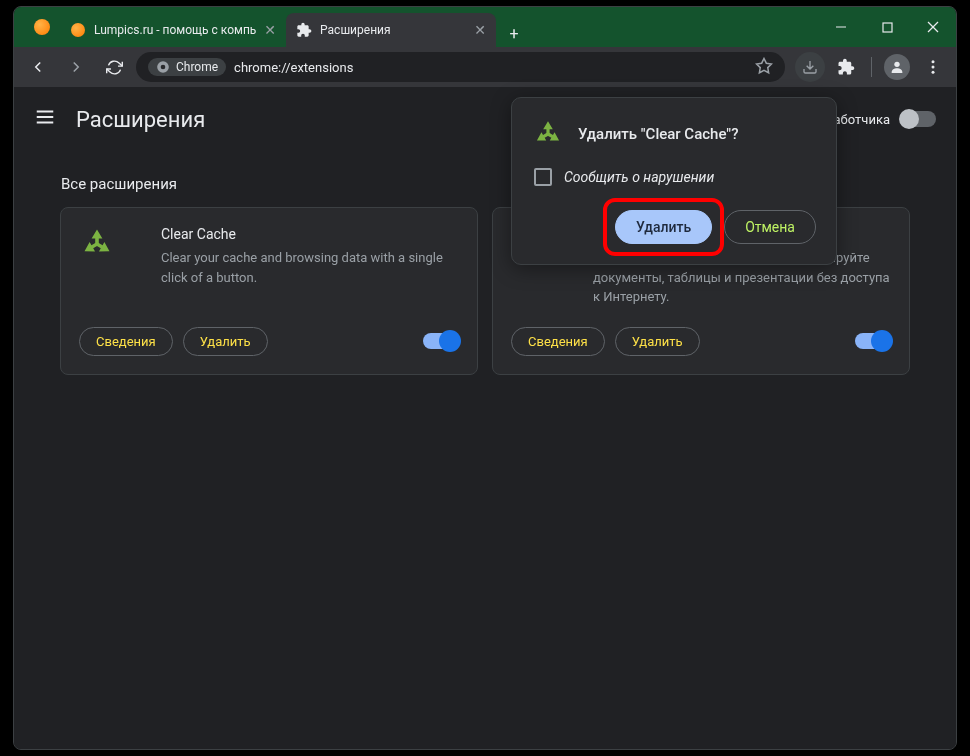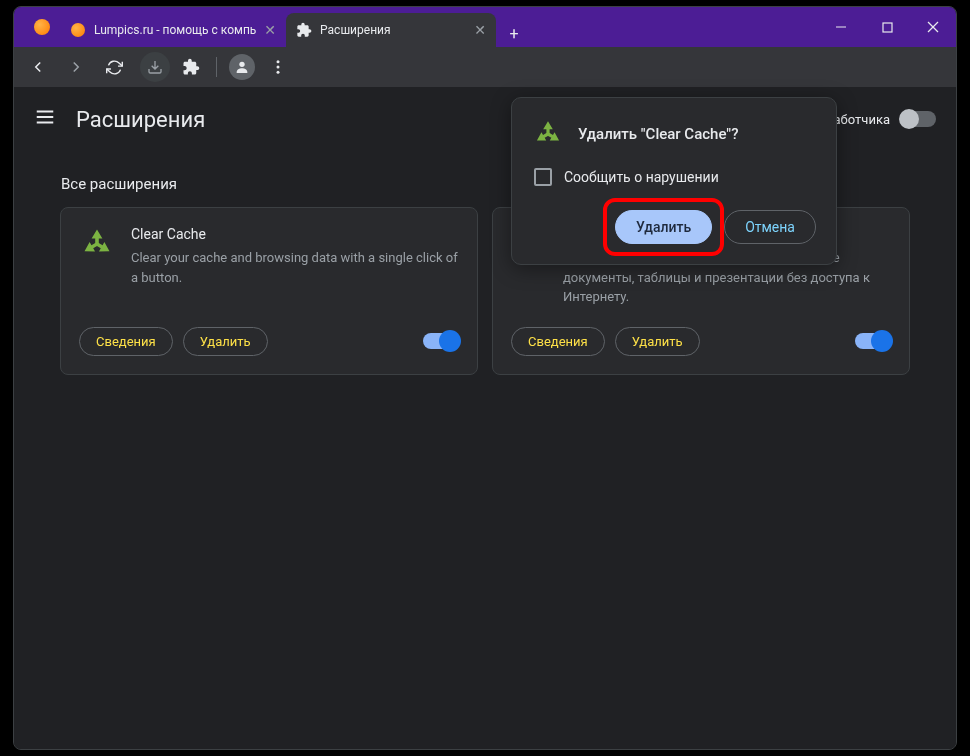--- a/index.html
+++ b/index.html
@@ -1,20 +1,20 @@
 <!DOCTYPE html>
 <html><head>
 <meta charset="utf-8">
 <style>
 * { margin: 0; padding: 0; box-sizing: border-box; font-family: 'Segoe UI', Roboto, Arial, sans-serif; }
 body { width: 970px; height: 756px; background: #000; overflow: hidden; position: relative; }
 .window { position: absolute; top: 6px; left: 13px; width: 944px; height: 744px; background: #202124; border-radius: 8px; overflow: hidden; border: 1px solid #3c4043; }
 
 
-.titlebar { height: 40px; background: #4c1d95; display: flex; align-items: flex-end; }
+.titlebar { height: 40px; background: #14532d; display: flex; align-items: flex-end; }
 .titlebar-left { width: 10px; }
 .tab-favicon-spot { width: 36px; display: flex; justify-content: center; align-items: center; height: 40px; }
 .orange-dot { width: 16px; height: 16px; border-radius: 50%; background: radial-gradient(circle at 35% 35%, #ffb347, #ff7b00); }
 .tab { height: 34px; display: flex; align-items: center; padding: 0 10px; color: #e8eaed; font-size: 12px; gap: 8px; border-radius: 8px 8px 0 0; min-width: 210px; max-width: 232px; }
 .tab.active { background: #35363a; }
 .tab-title { flex: 1; white-space: nowrap; overflow: hidden; text-overflow: ellipsis; }
 .tab-close { color: #9aa0a6; cursor: pointer; font-size: 14px; }
 .tab-favicon { width: 16px; height: 16px; display: flex; align-items: center; justify-content: center; }
 .newtab { width: 28px; height: 28px; display: flex; align-items: center; justify-content: center; color: #e8eaed; font-size: 16px; margin-left: 4px; cursor: pointer; border-radius: 50%; }
 .window-controls { margin-left: auto; display: flex; height: 40px; }
@@ -42,38 +42,38 @@
 .dev-mode { margin-left: auto; display: flex; align-items: center; gap: 10px; color: #e8eaed; font-size: 13px; }
 .dev-toggle { width: 36px; height: 16px; background: #5f6368; border-radius: 10px; position: relative; cursor: pointer; }
 .dev-toggle::after { content: ''; position: absolute; left: -1px; top: -2px; width: 20px; height: 20px; background: #bdc1c6; border-radius: 50%; }
 
 .section-title { color: #e8eaed; font-size: 15px; padding: 24px 47px 14px; }
 
 .cards { display: flex; gap: 14px; padding: 0 46px; }
 .card { flex: 1; background: #292a2d; border-radius: 8px; padding: 18px; border: 1px solid #3c4043; display: flex; flex-direction: column; min-height: 150px; }
 .card-top { display: flex; gap: 16px; margin-bottom: 20px; }
 .card-icon { width: 36px; height: 36px; flex-shrink: 0; display: flex; align-items: center; justify-content: center; }
-.card-body { flex: 1; }
+.card-body { flex: 1; margin-left: 30px; }
 .card-title { color: #e8eaed; font-size: 14px; margin-bottom: 6px; }
 .card-desc { color: #9aa0a6; font-size: 13px; line-height: 1.5; }
 .card-actions { display: flex; align-items: center; gap: 10px; margin-top: auto; }
 .pill-btn { padding: 6px 16px; border: 1px solid #5f6368; border-radius: 18px; color: #fde047; font-size: 13px; background: transparent; cursor: pointer; }
 .card-toggle { margin-left: auto; width: 36px; height: 16px; background: #8ab4f8; border-radius: 10px; position: relative; cursor: pointer; }
 .card-toggle::after { content: ''; position: absolute; right: -2px; top: -3px; width: 22px; height: 22px; background: #1a73e8; border-radius: 50%; }
 
 
 .dialog { position: absolute; top: 90px; left: 497px; width: 326px; background: #292a2d; border-radius: 10px; border: 1px solid #3c4043; padding: 20px; box-shadow: 0 4px 20px rgba(0,0,0,0.4); z-index: 10; }
 .dialog-header { display: flex; align-items: center; gap: 14px; margin-bottom: 18px; }
 .dialog-icon { width: 32px; height: 32px; }
 .dialog-title { color: #e8eaed; font-size: 15px; font-weight: 500; }
-.dialog-checkbox-row { display: flex; align-items: center; gap: 12px; margin-bottom: 24px; padding-left: 2px; }
+.dialog-checkbox-row { display: flex; align-items: center; gap: 12px; margin-bottom: 24px; padding-left: 2px; font-style: italic; }
 .checkbox { width: 18px; height: 18px; border: 2px solid #9aa0a6; border-radius: 2px; cursor: pointer; }
 .checkbox-label { color: #e8eaed; font-size: 14px; }
 .dialog-actions { display: flex; justify-content: flex-end; gap: 12px; align-items: center; }
-.dialog-btn { padding: 8px 20px; border-radius: 20px; font-size: 14px; cursor: pointer; border: 1px solid #5f6368; background: transparent; color: #7dd3fc; }
+.dialog-btn { padding: 8px 20px; border-radius: 20px; font-size: 14px; cursor: pointer; border: 1px solid #5f6368; background: transparent; color: #bef264; }
 .dialog-btn.primary { background: #a8c7fa; color: #1f2a3d; border-color: #a8c7fa; font-weight: 500; }
 .highlight-box { position: absolute; border: 4px solid #ff0000; border-radius: 12px; pointer-events: none; }
 
 
 .recycle-icon svg { width: 100%; height: 100%; }
 .docs-icon { position: relative; width: 36px; height: 36px; }
 .doc-sheet { position: absolute; border-radius: 3px; width: 20px; height: 26px; }
 .doc-yellow { background: #fbbc04; left: 0; top: 0; }
 .doc-green { background: #34a853; left: 8px; top: 4px; }
 .doc-blue { background: #4285f4; left: 16px; top: 8px; }
@@ -140,20 +140,33 @@
         <svg width="18" height="18" viewBox="0 0 24 24" fill="none" stroke="#9aa0a6" stroke-width="2">
           <polyline points="9 18 15 12 9 6"></polyline>
         </svg>
       </div>
     <div class="nav-btn active">
         <svg width="17" height="17" viewBox="0 0 24 24" fill="none" stroke="#e8eaed" stroke-width="2">
           <path d="M23 4v6h-6M1 20v-6h6"></path>
           <path d="M3.51 9a9 9 0 0114.85-3.36L23 10M1 14l4.64 4.36A9 9 0 0020.49 15"></path>
         </svg>
       </div>
+    <div class="omnibox">
+      <div class="chrome-chip">
+        <svg width="14" height="14" viewBox="0 0 24 24">
+            <circle cx="12" cy="12" r="10" fill="#9aa0a6"></circle>
+            <circle cx="12" cy="12" r="4" fill="#292a2d"></circle>
+          </svg>
+        <span>Chrome</span>
+      </div>
+      <span class="omnibox-text">chrome://extensions</span>
+      <div class="star-btn"><svg width="18" height="18" viewBox="0 0 24 24" fill="none" stroke="#9aa0a6" stroke-width="2">
+            <polygon points="12 2 15.09 8.26 22 9.27 17 14.14 18.18 21.02 12 17.77 5.82 21.02 7 14.14 2 9.27 8.91 8.26 12 2"></polygon>
+          </svg></div>
+    </div>
     <div class="toolbar-right">
       <div class="dl-icon">
           <svg width="16" height="16" viewBox="0 0 24 24" fill="none" stroke="#9aa0a6" stroke-width="2">
             <path d="M21 15v4a2 2 0 01-2 2H5a2 2 0 01-2-2v-4M7 10l5 5 5-5M12 15V3"></path>
           </svg>
         </div>
       <div class="tb-icon">
           <svg class="puzzle-svg" viewBox="0 0 24 24" width="18" height="18" fill="#e8eaed">
             <path d="M20.5 11H19V7c0-1.1-.9-2-2-2h-4V3.5C13 2.12 11.88 1 10.5 1S8 2.12 8 3.5V5H4c-1.1 0-2 .9-2 2v3.8h1.5c1.49 0 2.7 1.21 2.7 2.7s-1.21 2.7-2.7 2.7H2V20c0 1.1.9 2 2 2h3.8v-1.5c0-1.49 1.21-2.7 2.7-2.7s2.7 1.21 2.7 2.7V22H17c1.1 0 2-.9 2-2v-4h1.5c1.38 0 2.5-1.12 2.5-2.5S21.88 11 20.5 11z"></path>
           </svg>

